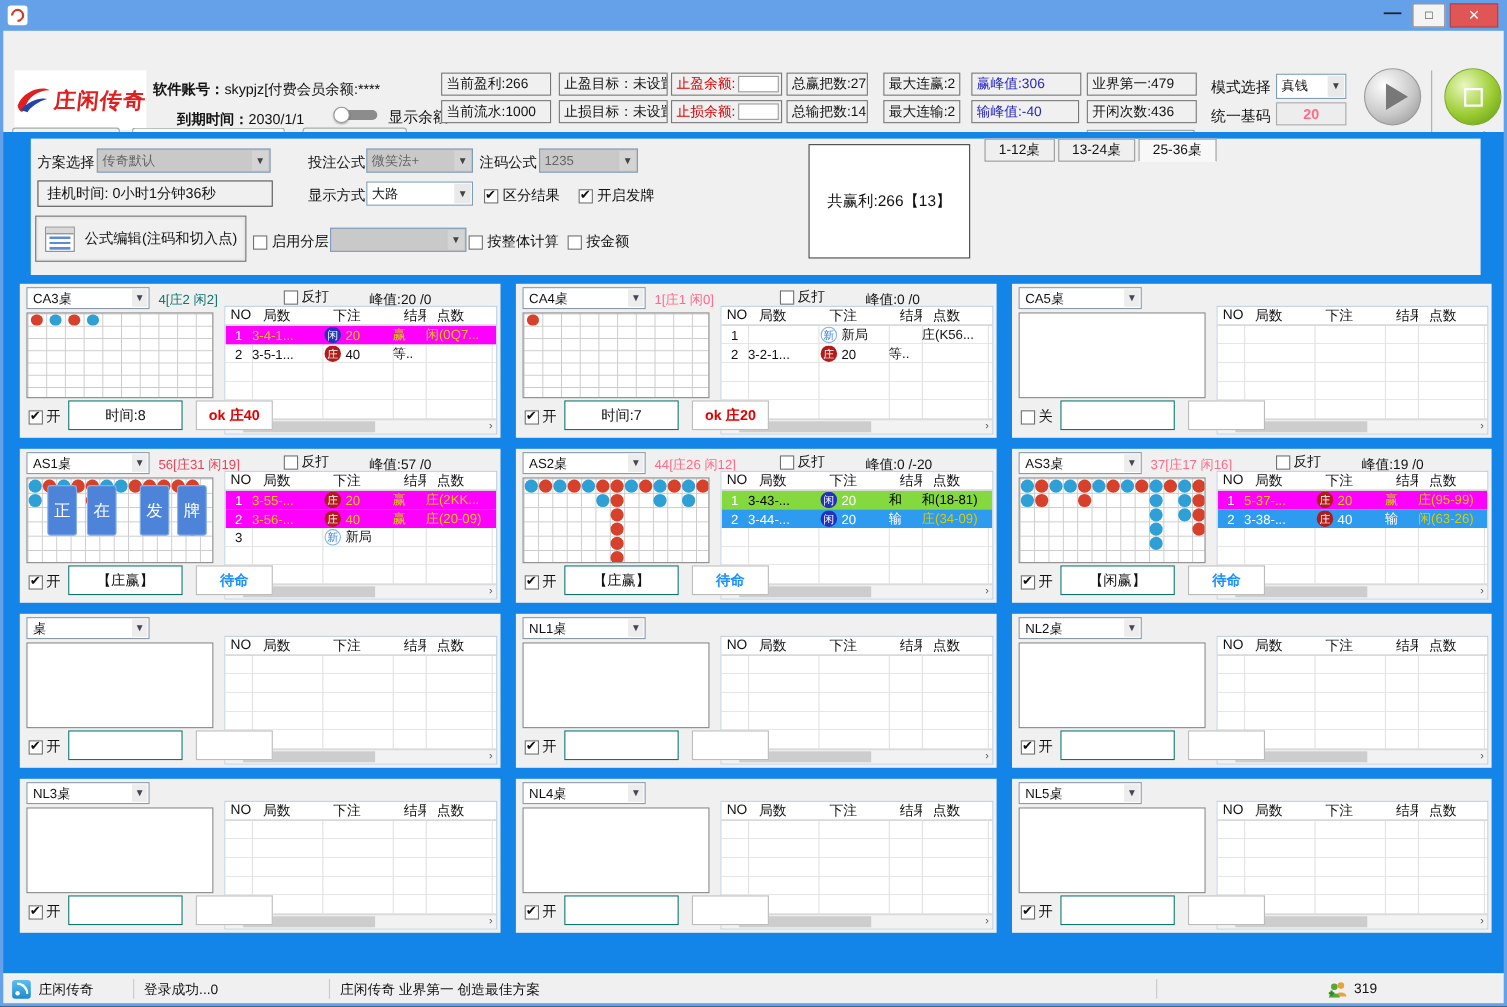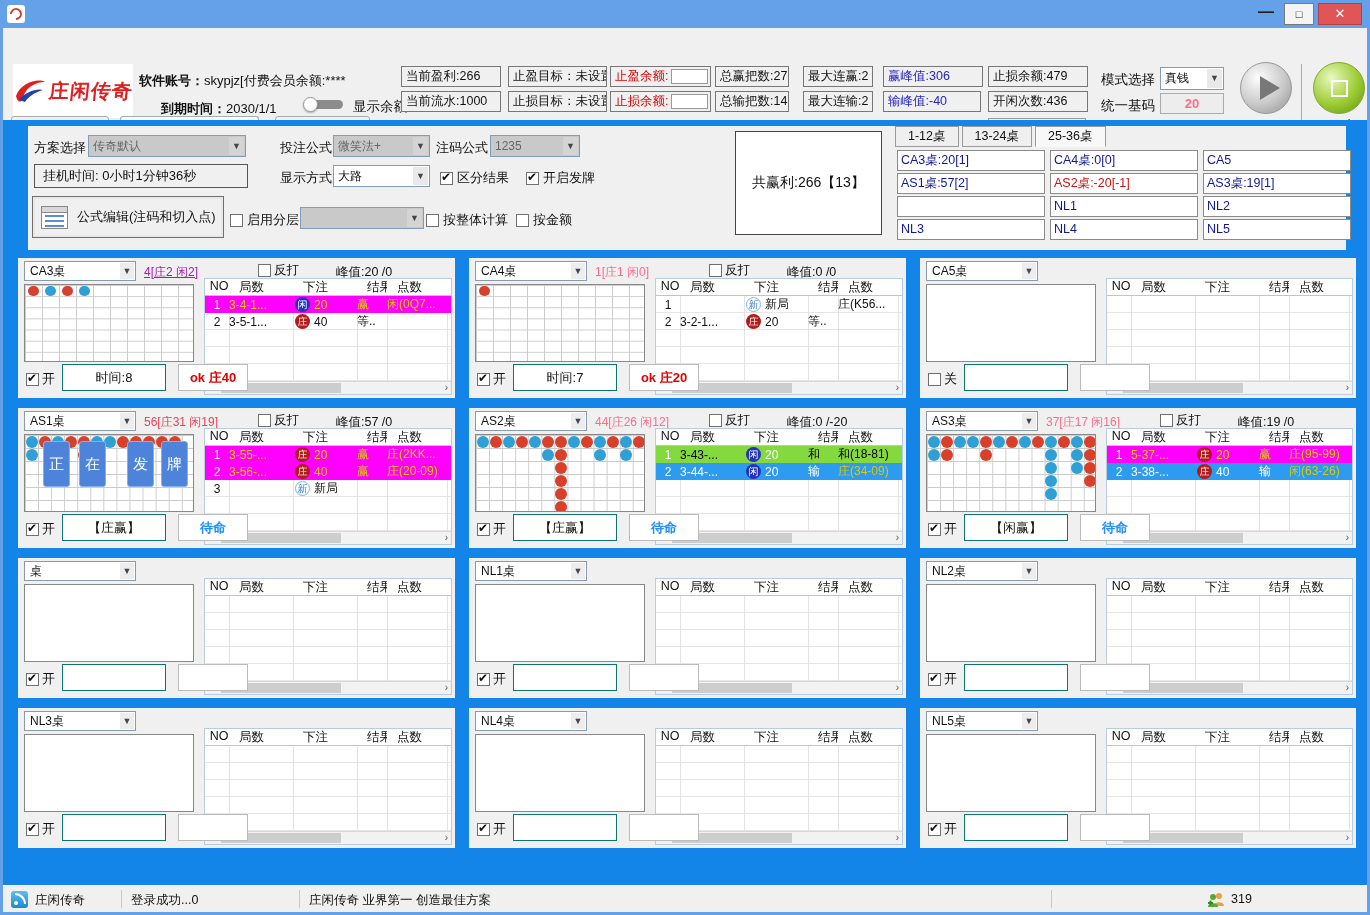--- a/index.html
+++ b/index.html
@@ -194,21 +194,21 @@
     <div class="sbox sb-b1">止盈目标：未设置</div>
     <div class="sbox sb-b2">止损目标：未设置</div>
     <div class="sbox sb-c1"><span class="redlbl">止盈余额:</span><span class="mini-in"></span></div>
     <div class="sbox sb-c2"><span class="redlbl">止损余额:</span><span class="mini-in"></span></div>
     <div class="sbox sb-d1">总赢把数:27</div>
     <div class="sbox sb-d2">总输把数:14</div>
     <div class="sbox sb-e1">最大连赢:2</div>
     <div class="sbox sb-e2">最大连输:2</div>
     <div class="sbox sb-f1">赢峰值:306</div>
     <div class="sbox sb-f2">输峰值:-40</div>
-    <div class="sbox sb-g1">止损余额:479</div>
+    <div class="sbox sb-g1">业界第一:479</div>
     <div class="sbox sb-g2">开闲次数:436</div>
 
     <span class="h-rebate-label">返水：</span>
     <div class="h-rebate">0.008</div>
     <div class="h-cardlog">记牌日志</div>
     <div class="s-cb h-nocomm">
         <span class="cb"></span>
         <span>开启免佣模式</span>
       </div>
     <div class="h-init">一键初始化</div>
@@ -281,39 +281,25 @@
       <div class="s-cb cb-amt">
           <span class="cb"></span>
           <span>按金额</span>
         </div>
       <div class="winbox">共赢利:266【13】</div>
       <div class="mtabs">
           <div class="mtab">1-12桌</div>
           <div class="mtab">13-24桌</div>
           <div class="mtab on">25-36桌</div>
         </div>
-      <div class="ggrid">
-          <div class="gcell">CA3桌:20[1]</div>
-          <div class="gcell">CA4桌:0[0]</div>
-          <div class="gcell">CA5</div>
-          <div class="gcell">AS1桌:57[2]</div>
-          <div class="gcell gcell-red">AS2桌:-20[-1]</div>
-          <div class="gcell">AS3桌:19[1]</div>
-          <div class="gcell"></div>
-          <div class="gcell">NL1</div>
-          <div class="gcell">NL2</div>
-          <div class="gcell">NL3</div>
-          <div class="gcell">NL4</div>
-          <div class="gcell">NL5</div>
-        </div>
     </div>
     <div class="pgrid">
         <div class="panel">
     <div class="p-select"><span class="sel-text">CA3桌</span><span class="sel-arrow">▼</span></div>
-    <span class="p-count" style="color: #a21caf; text-decoration: underline;">4[庄2 闲2]</span>
+    <span class="p-count" style="color: #0f766e;">4[庄2 闲2]</span>
     <span class="p-fanda">
             <span class="cb"></span>
             <span class="fanda-label">反打</span>
           </span>
     <span class="p-peak">峰值:20 /0</span>
     <div class="bead lined" style="background-size: 17px 11.1429px;">
             <span class="dot R" style="height: 10.1429px; width: 10.1429px; left: 3.42857px; top: 0.5px;"></span>
             <span class="dot B" style="height: 10.1429px; width: 10.1429px; left: 20.4286px; top: 0.5px;"></span>
             <span class="dot R" style="height: 10.1429px; width: 10.1429px; left: 37.4286px; top: 0.5px;"></span>
             <span class="dot B" style="height: 10.1429px; width: 10.1429px; left: 54.4286px; top: 0.5px;"></span>

